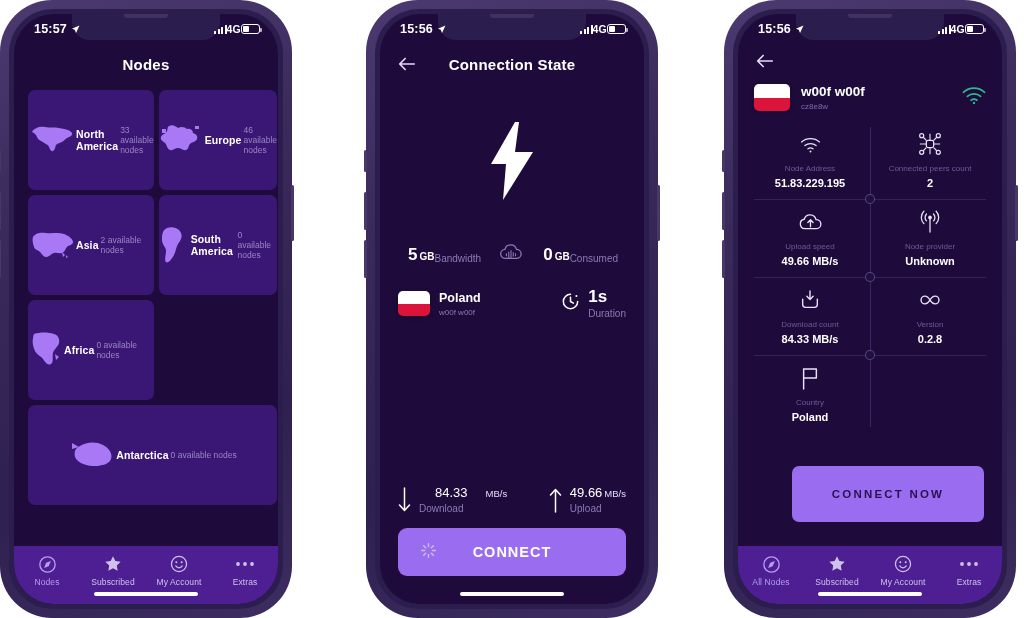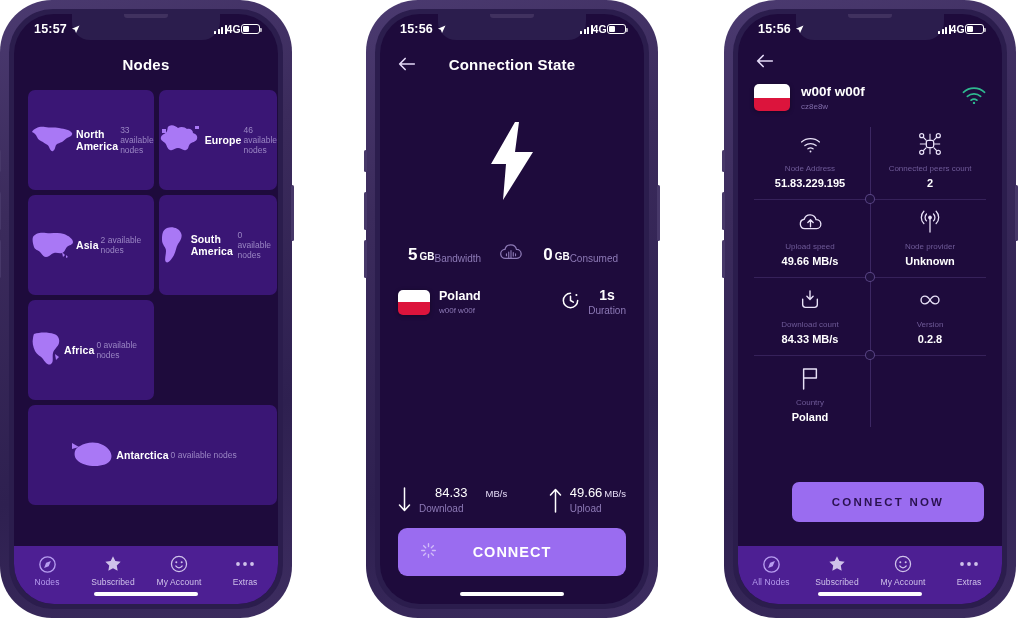--- a/index.html
+++ b/index.html
@@ -142,21 +142,21 @@
     margin-top:22px;width:100%;display:flex;align-items:center;justify-content:space-between;
   }
   .ctry{display:flex;align-items:center;gap:9px;}
   .flag{width:32px;height:25px;border-radius:5px;overflow:hidden;display:flex;flex-direction:column;
         box-shadow:0 1px 4px rgba(0,0,0,.35);}
   .flag .w{flex:1;background:#ffffff;}
   .flag .r{flex:1;background:#dc143c;}
   .ctry .cn{color:#fff;font-size:12.5px;font-weight:bold;line-height:1.2;}
   .ctry .cs{color:#8d7ab6;font-size:8px;margin-top:2px;}
   .dur{display:flex;align-items:center;gap:7px;}
-  .dur .dn{color:#fff;font-size:14px;font-weight:bold;line-height:1;text-align:center;}
+  .dur .dn{color:#fff;font-size:17px;font-weight:bold;line-height:1;}
   .dur .dl{color:#8d7ab6;font-size:10px;margin-top:3px;}
   .spacer{flex:1;}
   .speedrow{
     width:100%;display:flex;justify-content:space-between;margin-bottom:14px;
   }
   .spd{display:flex;align-items:center;gap:8px;}
   .spd .sv{color:#fff;font-size:13px;font-weight:bold;line-height:1;}
   .spd .sv span{font-size:9.5px;font-weight:normal;margin-left:2px;color:#e6ddf7;}
   .spd .sl{color:#8d7ab6;font-size:10px;margin-top:4px;}
   .connectbtn{
@@ -189,21 +189,21 @@
     position:absolute;left:50%;top:6px;bottom:6px;width:1px;background:rgba(140,115,200,.28);
   }
   .hline{position:absolute;left:4px;right:4px;height:1px;background:rgba(140,115,200,.22);}
   .dot{
     position:absolute;left:50%;transform:translate(-50%,-50%);
     width:10px;height:10px;border-radius:50%;border:1px solid rgba(160,135,220,.45);
     background:#20103f;
   }
   .cnbtnwrap{flex:1;display:flex;align-items:flex-end;justify-content:center;padding:0 18px 24px;}
   .cnbtn{
-    width:100%;height:40px;border-radius:7px;background:#9a6cf0;
+    width:100%;height:56px;border-radius:7px;background:#9a6cf0;
     display:flex;align-items:center;justify-content:center;
     color:#2a1250;font-size:11.5px;font-weight:bold;letter-spacing:2.2px;
     cursor:pointer;border:none;margin-left:36px;
   }
 </style>
 </head>
 <body>
 
 <div class="stage">
 

